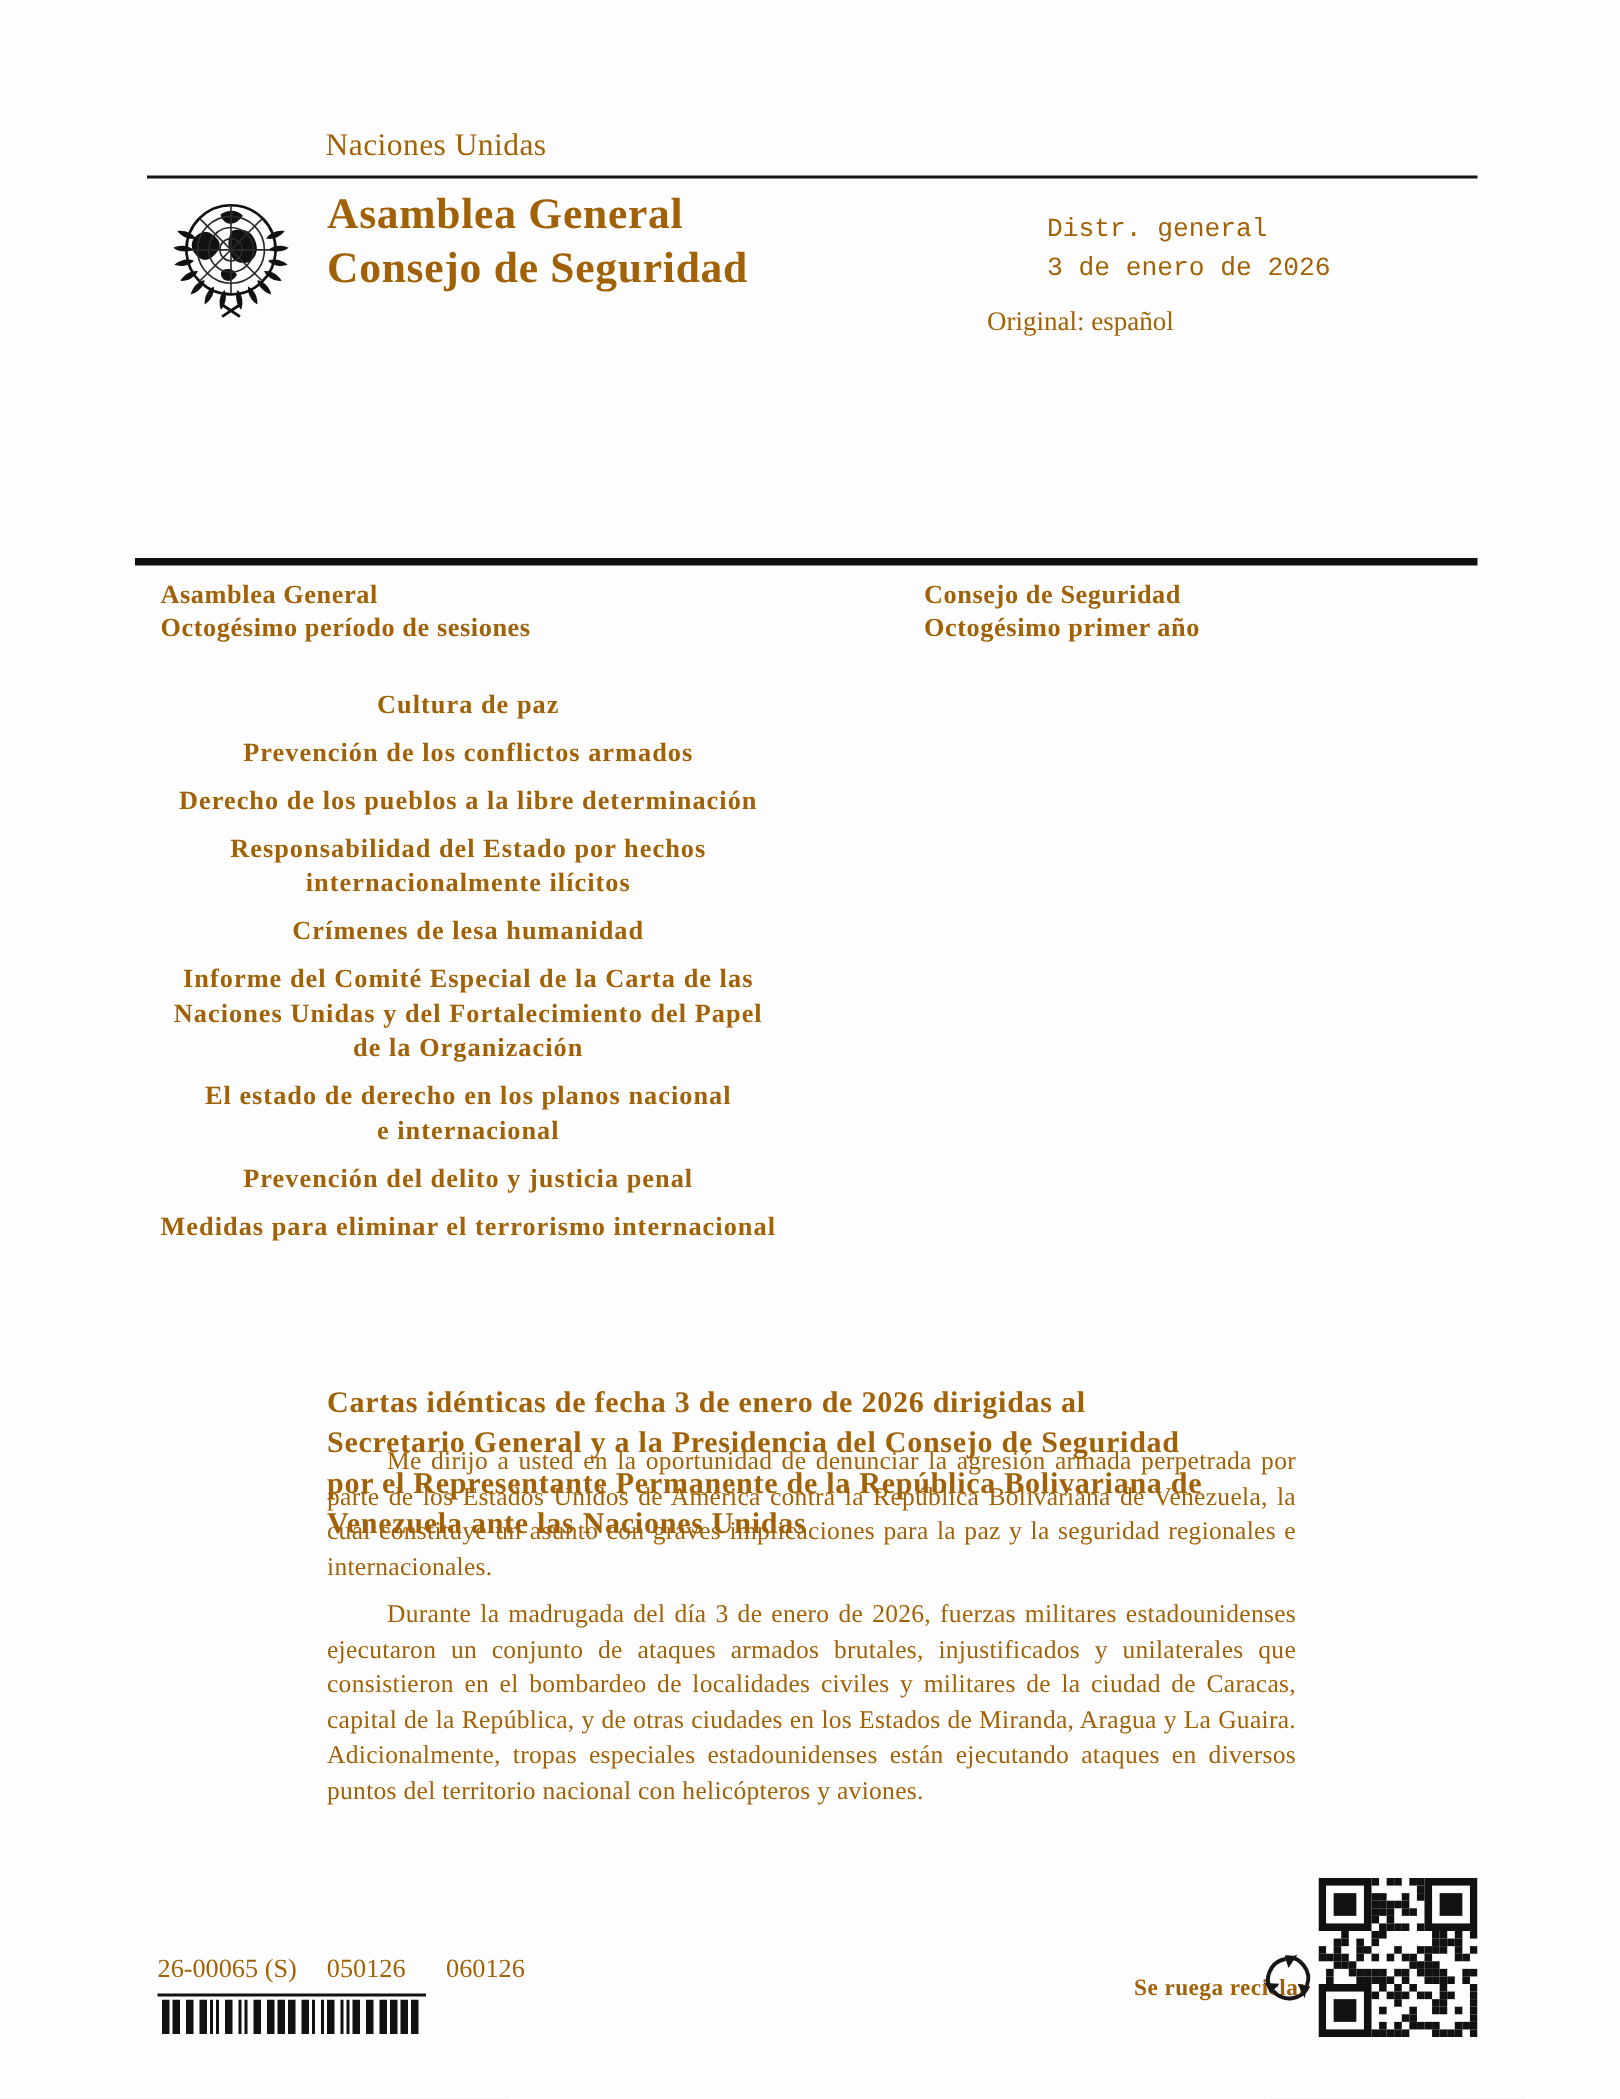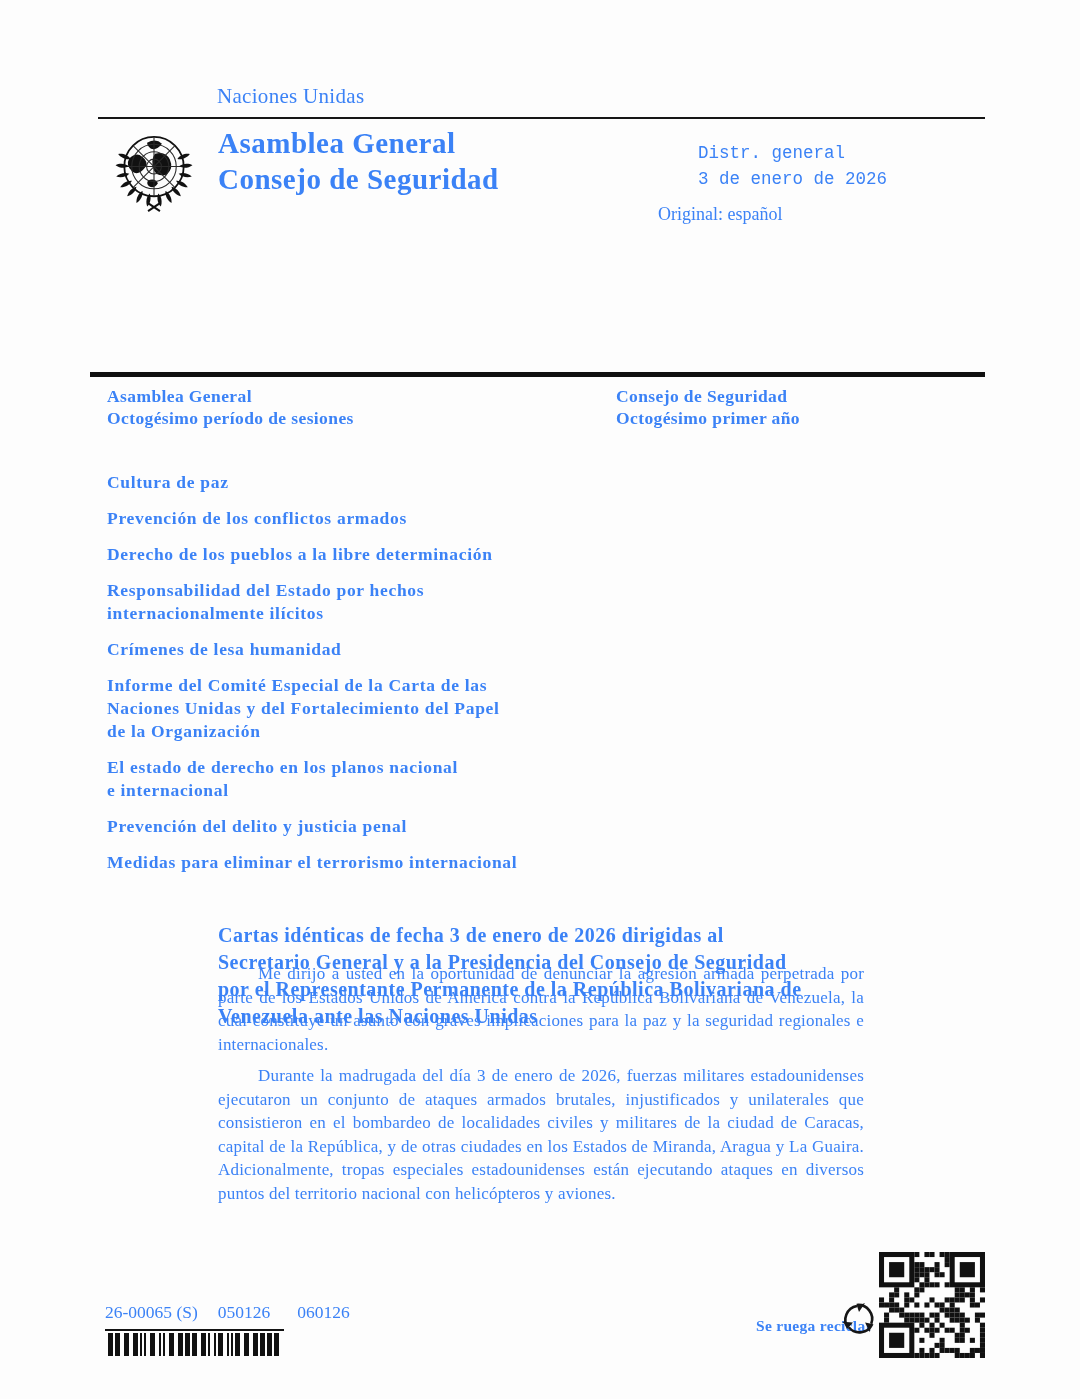--- a/index.html
+++ b/index.html
@@ -1,21 +1,21 @@
 <!DOCTYPE html>
 <html lang="es"><head>
 <meta charset="utf-8">
 <style>
   html,body{margin:0;padding:0;background:#f4f4f4;}
   .page{
     position:relative;
     width:1080px;height:1399px;
     margin:0 auto;
     background:#fdfdfd;
-    color:#3b82f6;
+    color:#a16207;
     font-family:"Liberation Serif","DejaVu Serif",serif;
     overflow:hidden;
   }
   .abs{position:absolute;}
 
   
   .org-name{left:217px;top:84px;font-size:21px;letter-spacing:.3px;}
   .doc-symbol{top:74px;right:95px;white-space:nowrap;}
   .sym-big{font-size:34px;}
   .sym-small{font-size:19px;}
@@ -27,21 +27,21 @@
 
   
   .rule-thick{left:90px;top:372px;width:895px;height:5px;background:#101010;}
   .session-col{top:385px;font-size:17.5px;line-height:22px;letter-spacing:.4px;}
   .session-left{left:107px;}
   .session-right{left:616px;}
   .session-col .b{font-weight:bold;}
 
   
   .agenda{left:107px;top:458px;font-size:17.5px;font-weight:bold;line-height:23px;letter-spacing:.7px;}
-  .agenda-item{margin:13px 0 9px 0;white-space:pre-line;}
+  .agenda-item{margin:0 0 9px 0;white-space:pre-line;text-align:center;}
 
   
   .letter-title{left:218px;top:874px;width:670px;font-size:20px;font-weight:bold;line-height:27px;letter-spacing:.5px;white-space:pre-line;margin-top:48px;}
   .letter-body{left:218px;top:962px;width:646px;font-size:17px;line-height:23.5px;text-align:justify;letter-spacing:.2px;}
   .letter-body p{margin:0 0 8px 0;text-indent:40px;}
 
   
   .job-line{left:105px;top:1302px;font-size:17.5px;white-space:nowrap;font-family:Liberation Serif, serif;}
   .job-date1{margin-left:20px;}
   .job-date2{margin-left:27px;}

